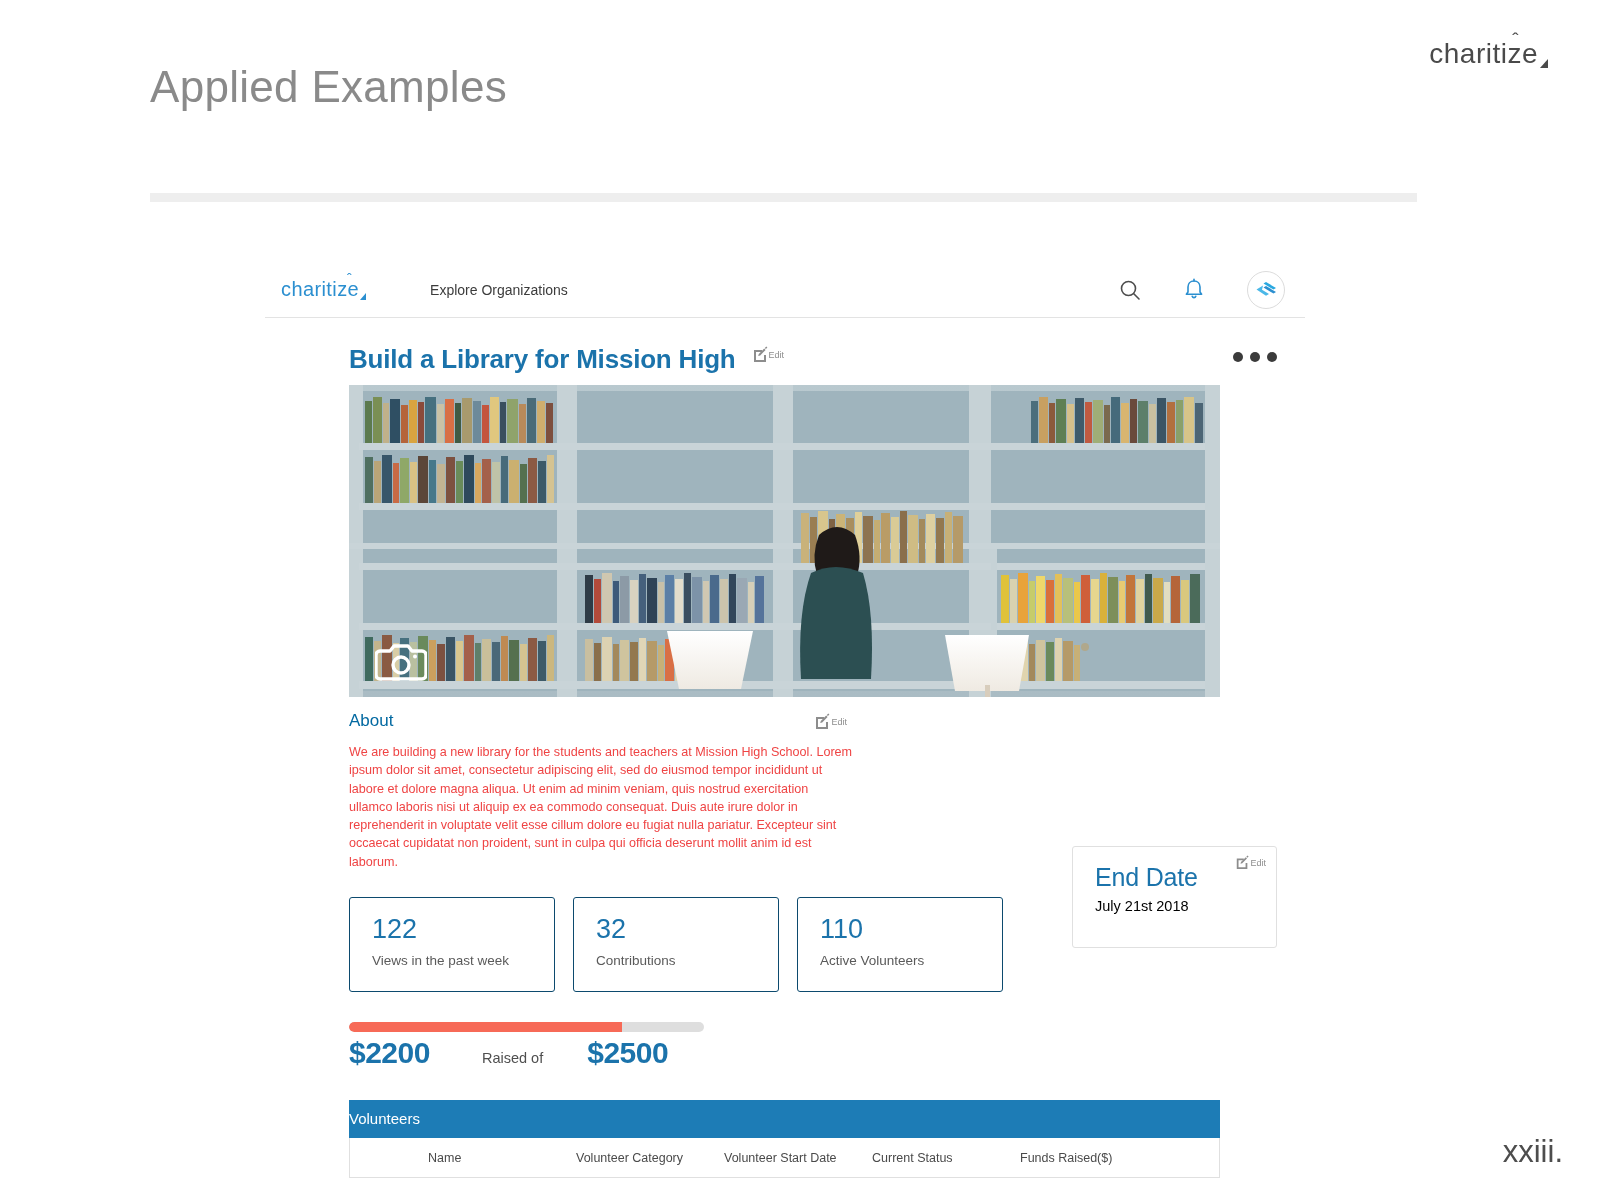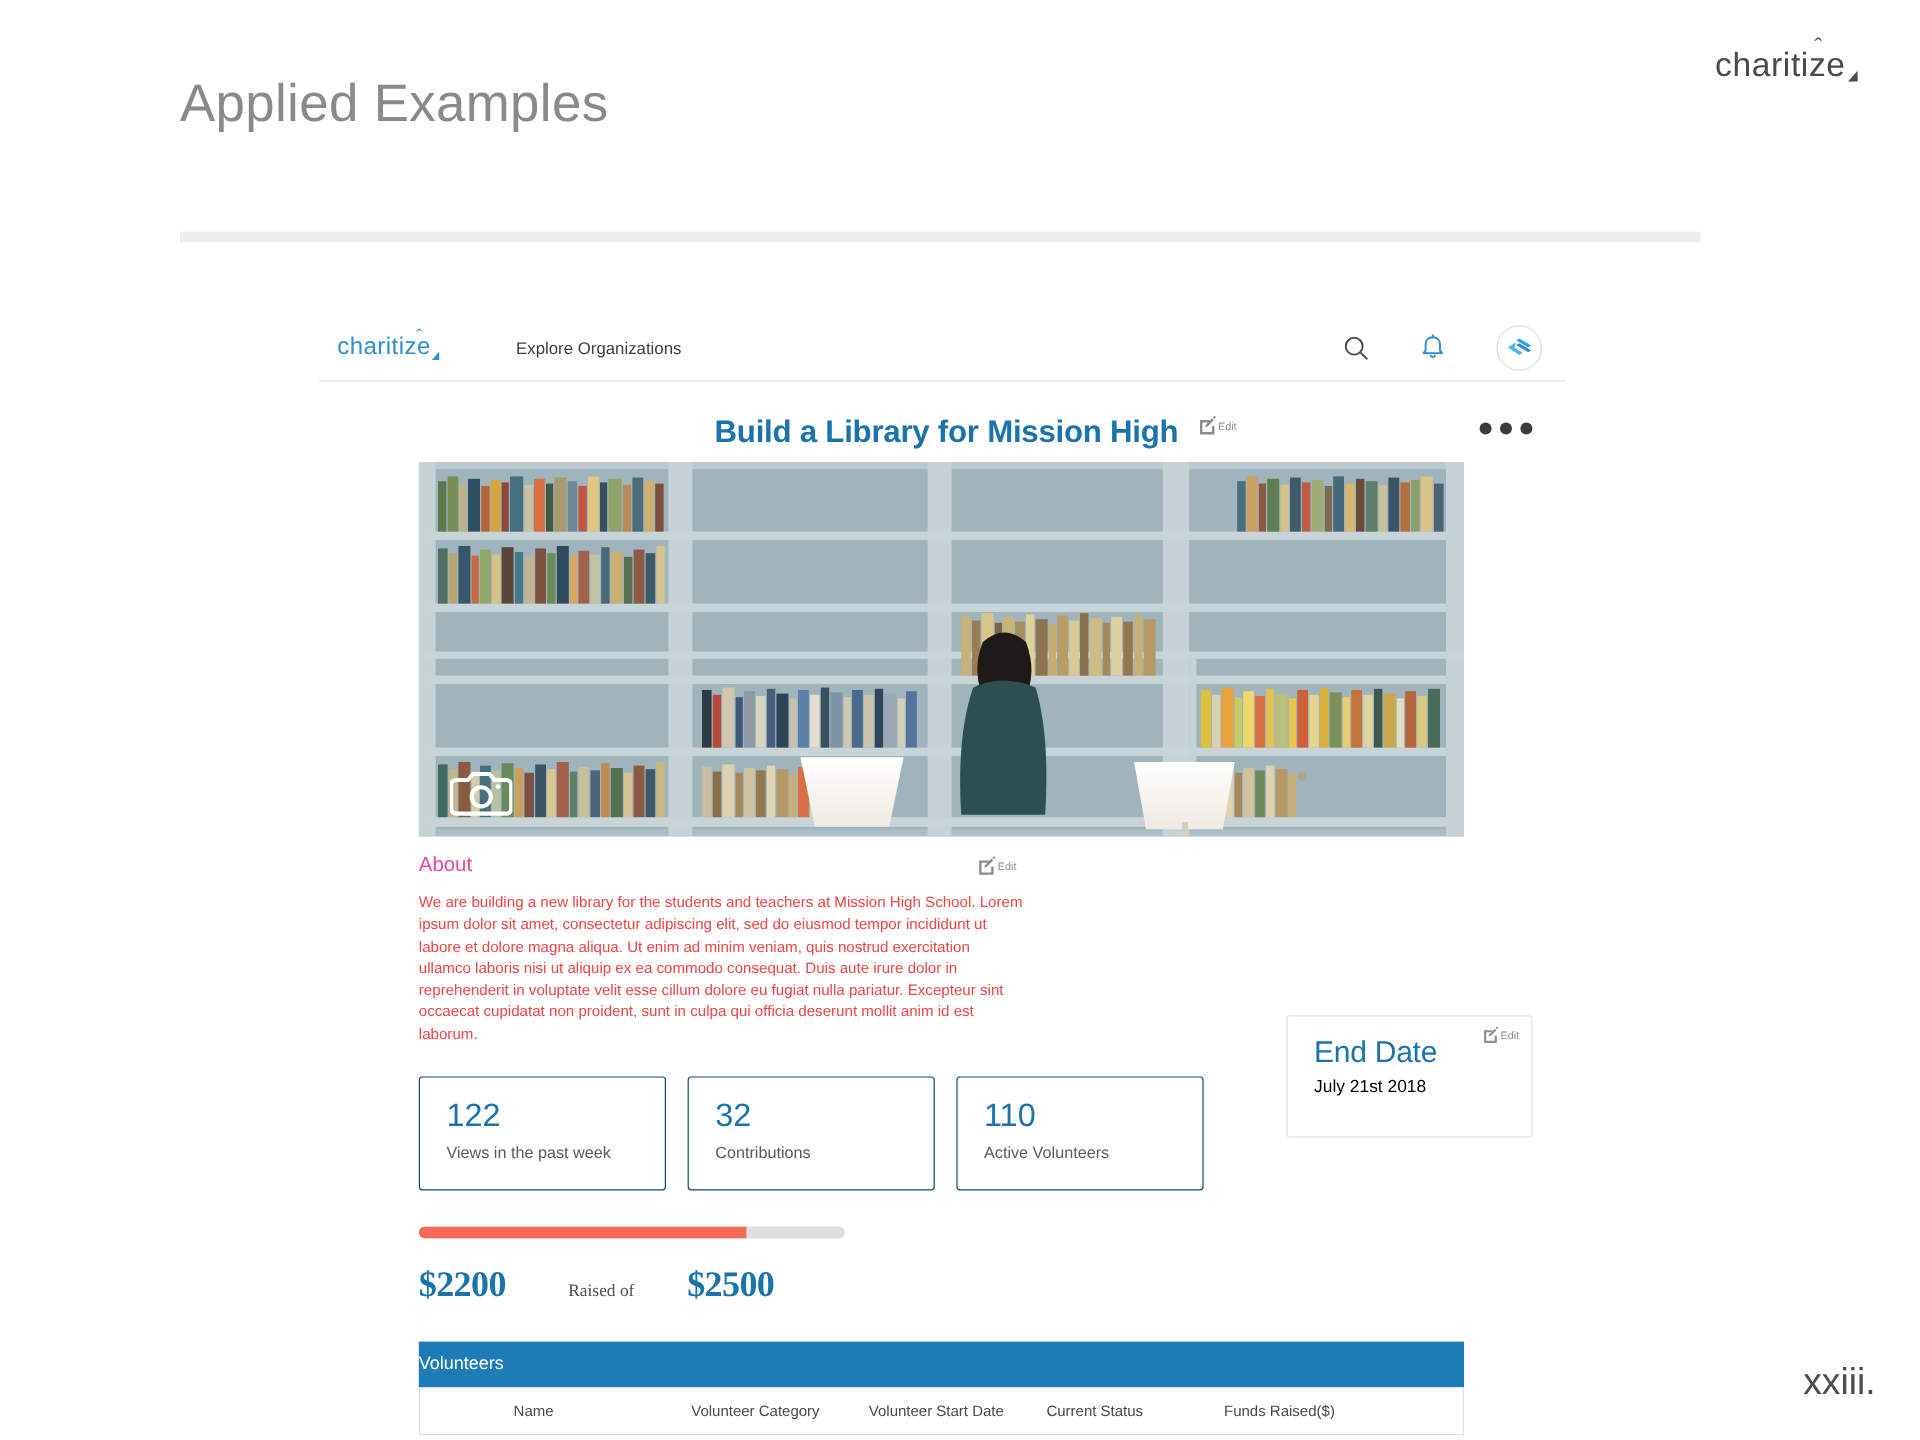--- a/index.html
+++ b/index.html
@@ -76,21 +76,21 @@
   .icon-btn { display:flex; align-items:center; justify-content:center; }
   .avatar-circle {
     width: 38px; height: 38px; border-radius: 50%;
     border: 1px solid #dcdcdc; background:#fff;
     display:flex; align-items:center; justify-content:center;
   }
 
   
   .content { padding: 26px 28px 0 84px; position: relative; }
 
-  .title-row { display:flex; align-items:flex-start;justify-content:center; }
+  .title-row { display:flex; align-items:flex-start; }
   .campaign-title {
     font-size: 26px; font-weight: bold; color: #1b73ab; letter-spacing: -0.2px;
   }
   .edit-chip {
     display:inline-flex; flex-direction:row; align-items:center;
     margin-left: 16px; margin-top: 2px;
   }
   .edit-chip .edit-label { font-size: 9px; color: #8d8d8d; margin-top:1px; }
   .dots {
     position:absolute; right: 28px; top: 34px;
@@ -112,21 +112,21 @@
     position: relative; overflow: hidden; background:#a9bcc4;
   }
   .camera-badge {
     position:absolute; left: 26px; bottom: 10px; z-index: 5;
   }
 
   
   .about-wrap { display:flex; margin-top: 14px; }
   .about-left { width: 500px; }
   .about-head { display:flex; align-items:flex-start; width: 500px; }
-  .about-title { font-size: 17px; color:#ec4899; }
+  .about-title { font-size: 17px; color:#0369a1; }
   .about-head .edit-chip { margin-left: auto; margin-right: 2px; }
   .about-body {
     margin-top: 12px; font-size: 12.6px; line-height: 1.45; color: #ef4444;
     width: 505px;
   }
 
   .enddate-card {
     position: absolute; right: 28px; top: 528px;
     width: 205px; height: 102px;
     border: 1px solid #e0e0e0; border-radius: 3px; background:#fff;
@@ -143,21 +143,21 @@
     border: 1px solid #0c4a6e; border-radius: 3px; background:#fff;
     padding: 18px 0 0 22px;
   }
   .stat-num { font-size: 27px; color: #1b73ab; line-height: 1; }
   .stat-label { font-size: 13.5px; color:#5a5a5a; margin-top: 10px; }
 
   
   .progress-block { margin-top: 30px; width: 355px; }
   .progress-track { height: 10px; background: #dedede; border-radius: 5px; width: 355px; overflow:hidden; }
   .progress-fill { height: 10px; background: #f76a57; border-radius: 5px 0 0 5px; }
-  .progress-row { display:flex; align-items:baseline; margin-top: 22px; font-family: Liberation Serif, serif; }
+  .progress-row { display:flex; align-items:baseline; margin-top: 4px; }
   .amt { font-size: 30px; color: #1b73ab; font-weight: 600; letter-spacing:-0.5px; }
   .raised-of { font-size: 14.5px; color:#4f4f4f; margin-left: 52px; }
   .amt-goal { font-size: 30px; color:#1b73ab; font-weight:600; margin-left: 44px; letter-spacing:-0.5px;}
 
   
   .vol-table { margin-top: 30px; width: 871px; }
   .vol-head {
     background: #1d7cb6; color:#fff; height: 38px;
     display:flex; align-items:center; 
     font-size: 15px;

